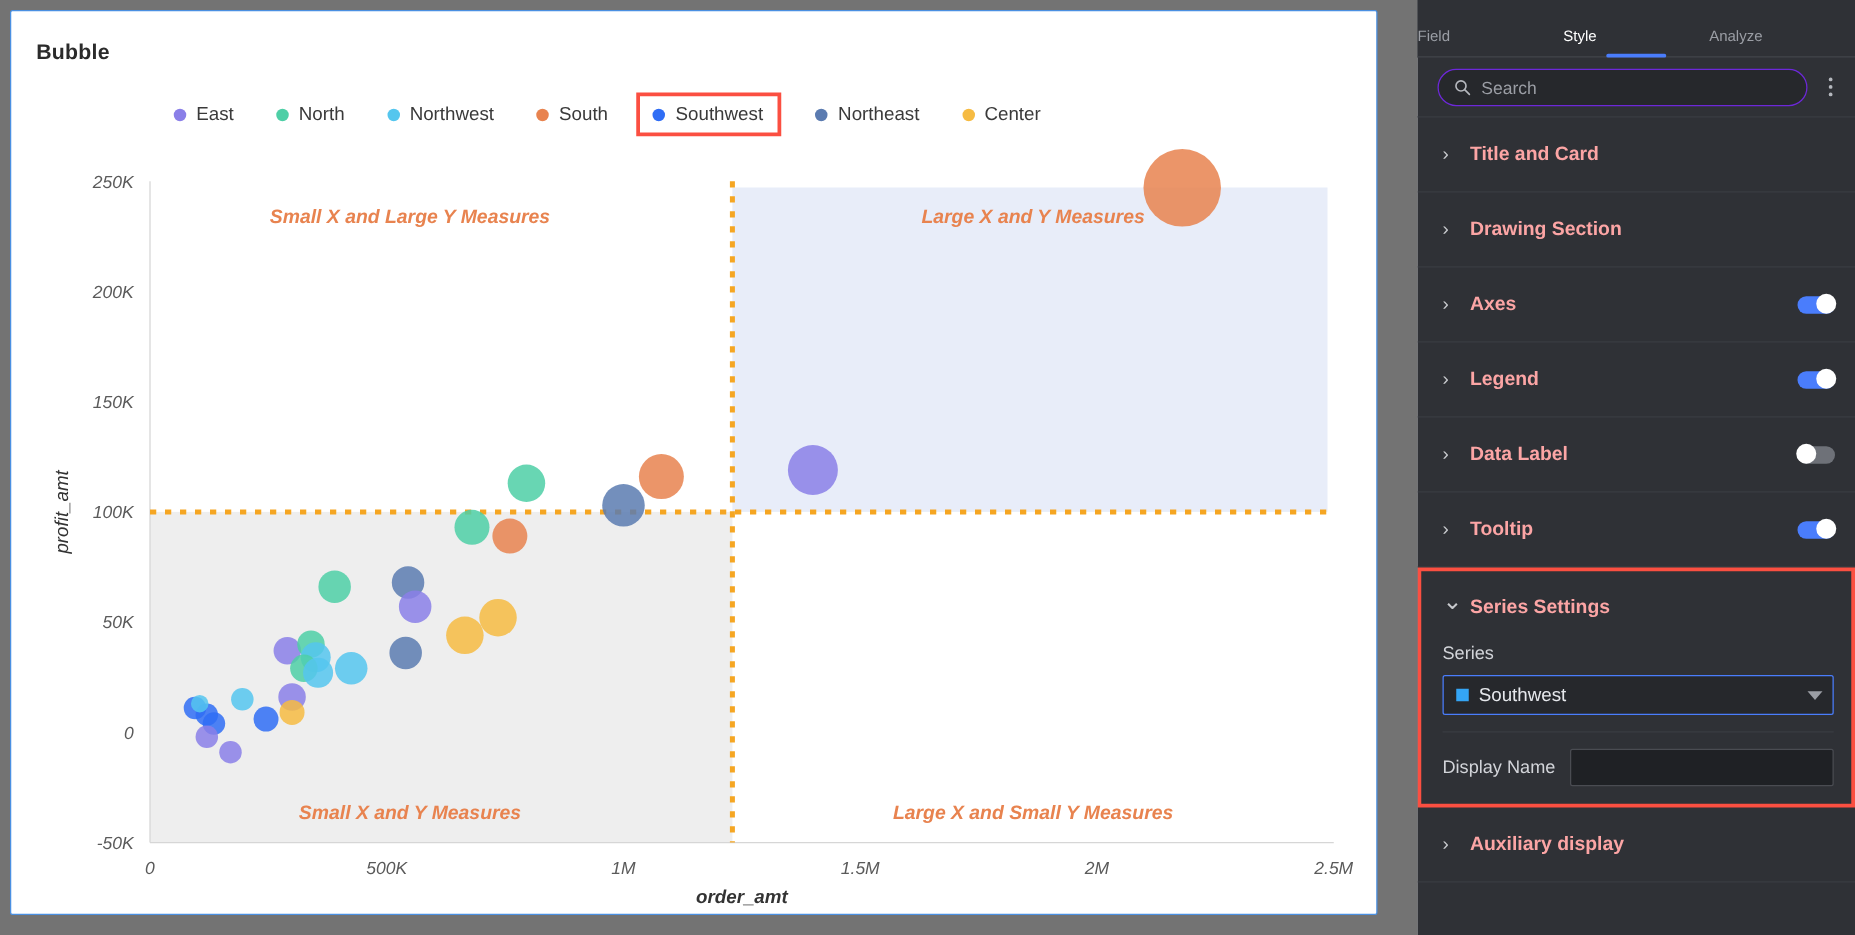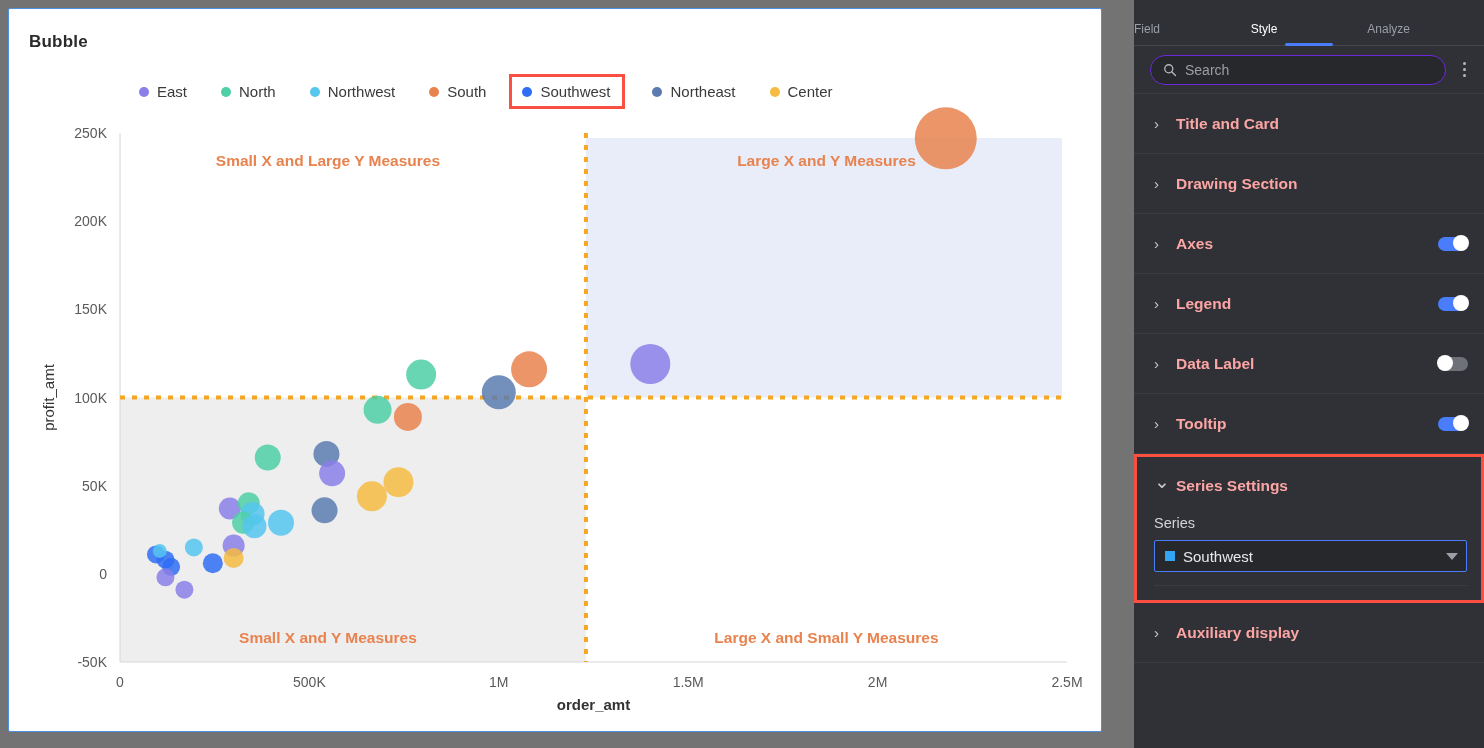--- a/index.html
+++ b/index.html
@@ -47,21 +47,21 @@
   .legend-dot { width: 10px; height: 10px; border-radius: 50%; display: block; }
   .legend-label { font-size: 15px; color: #3a3a3a; white-space: nowrap; }
   .legend-item.highlighted {
     outline: 3px solid #fb4f41;
     padding: 6px 12px 6px 10px;
     margin-left: -8px;
     margin-right: 30px;
   }
 
   
-  .plot-wrap { position: absolute; left: 0; top: 0; width: 1094px; height: 724px; }
+  .plot-wrap { position: absolute; left: 0; top: 12px; width: 1094px; height: 724px; font-style: italic; }
   svg.plot { position: absolute; left: 0; top: 0; }
 
   
   .panel {
     width: 350px; height: 748px;
     background: #2f3136;
     color: #ffffff;
     display: flex; flex-direction: column;
     position: relative;
   }
@@ -319,20 +319,24 @@
             <div class="prow-label">Series Settings</div>
           </div>
           <div class="series-body">
             <div class="series-sublabel">Series</div>
             <div class="series-select">
               <span class="series-swatch" style="background: rgb(52, 165, 245);"></span>
               <span class="series-value">Southwest</span>
               <span class="caret"></span>
             </div>
             <div class="divider-line"></div>
+            <div class="dn-row">
+              <span class="dn-label">Display Name</span>
+              <input class="dn-input" type="text" placeholder="" style="">
+            </div>
           </div>
         </div>
         <div class="prow">
           <span class="chev">›</span>
           <div class="prow-label">Auxiliary display</div>
         </div>
       </div>
 
   </div>
 </div>

